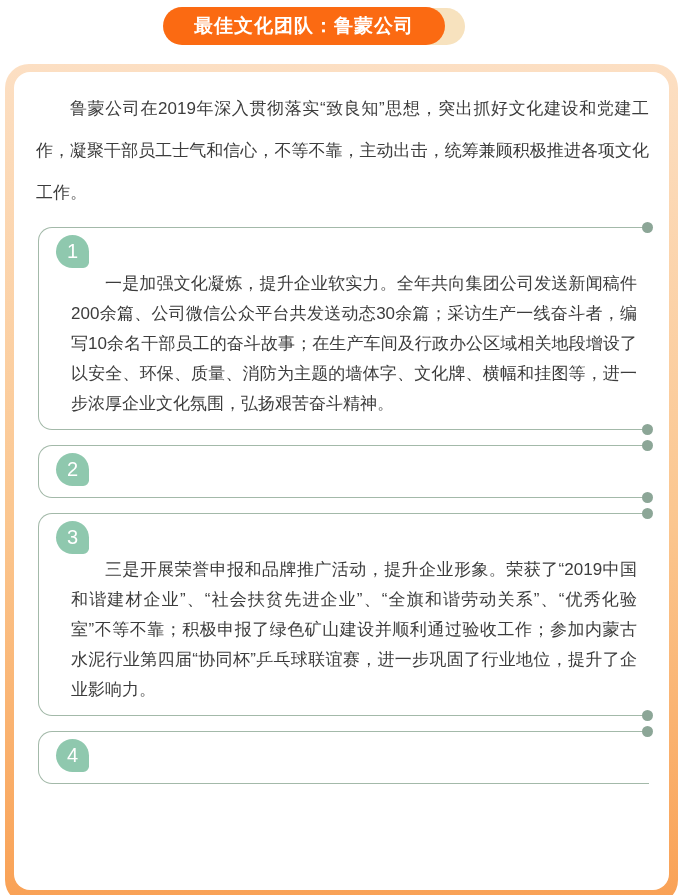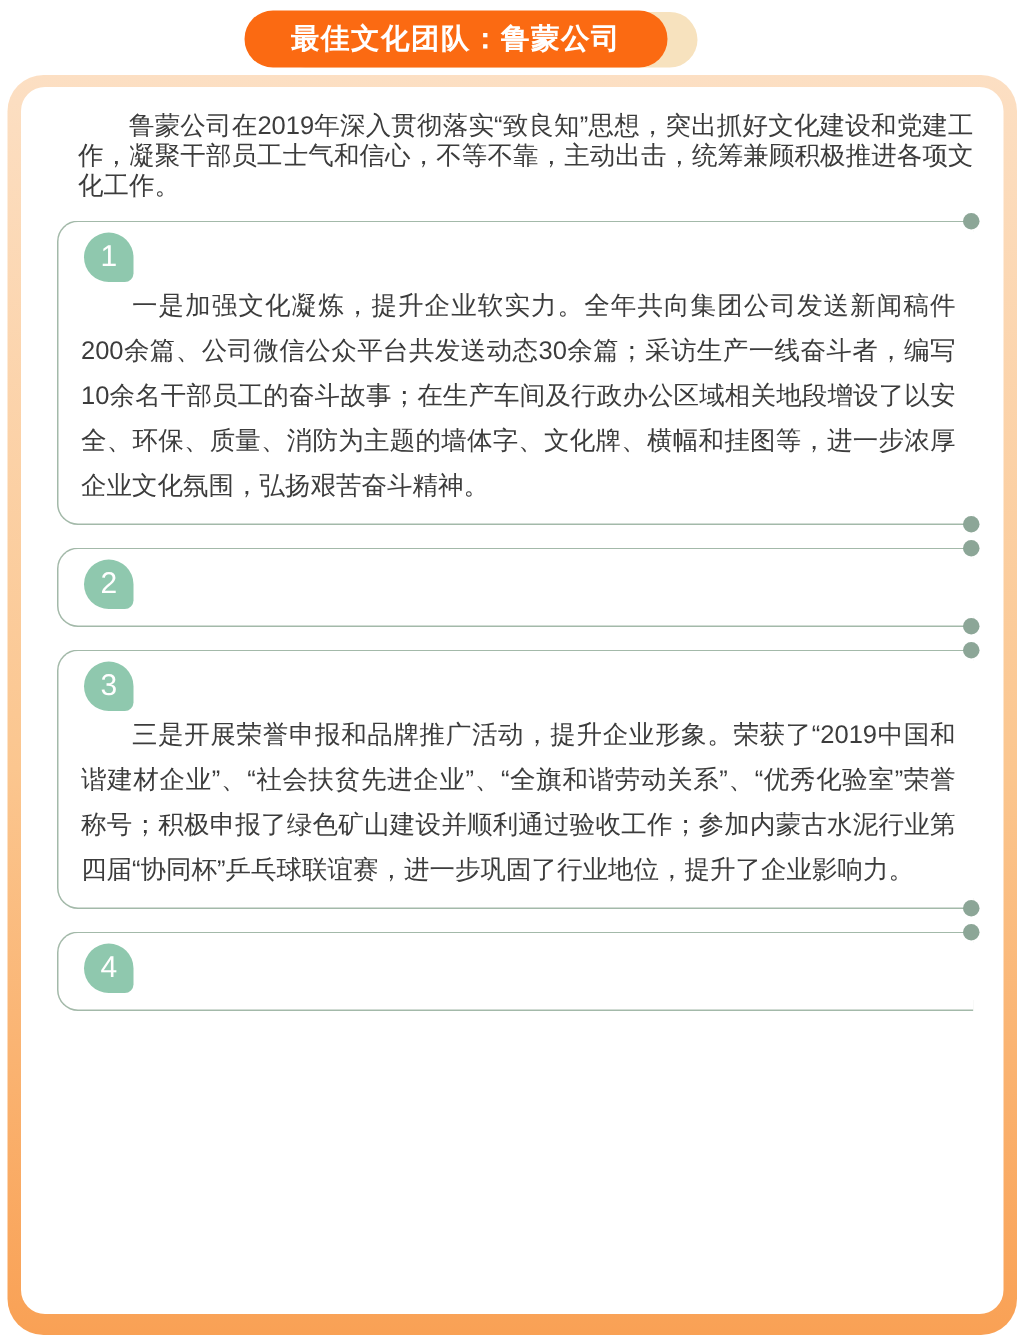--- a/index.html
+++ b/index.html
@@ -9,21 +9,21 @@
     height: 895px;
     background: #ffffff;
     font-family: "Liberation Sans", "DejaVu Sans", sans-serif;
     color: #3c3c3c;
     overflow: hidden;
   }
 
   
   .header {
     position: relative;
-    height: 50px;
+    height: 64px;
   }
   .pill-wrap {
     position: absolute;
     left: 163px;
     top: 7px;
     width: 302px;
     height: 38px;
   }
   .pill-echo {
     position: absolute;
@@ -63,24 +63,24 @@
     background: #ffffff;
     border-radius: 16px;
     height: 100%;
     padding: 10px 20px 0 22px;
     overflow: hidden;
   }
 
   
   .intro {
     font-size: 17px;
-    line-height: 20px;
+    line-height: 42px;
     text-indent: 2em;
     text-align: justify;
-    margin: 6px 0 13px 16px;
+    margin: 6px 0 13px 0;
   }
 
   
   .section {
     position: relative;
     border: 1px solid #a3b9a9;
     border-right: none;
     border-radius: 14px 0 0 14px;
     margin: 0 0 15px 2px;
     padding: 6px 12px 10px 15px;
@@ -103,21 +103,21 @@
     border-radius: 17px 17px 6px 17px;
     color: #ffffff;
     font-size: 20px;
     display: flex;
     align-items: center;
     justify-content: center;
     margin: 1px 0 1px 2px;
   }
 
   .section-text {
-    margin: 1px 0 0 0;
+    margin: 1px 0 0 17px;
     font-size: 17px;
     line-height: 30px;
     text-indent: 2em;
     text-align: justify;
     color: #3c3c3c;
   }
 </style>
 </head>
 <body>
 
@@ -143,21 +143,21 @@
     <div class="section">
       <span class="dot dot-top"></span>
       <span class="dot dot-bottom"></span>
       <div class="badge">2</div>
     </div>
 
     <div class="section">
       <span class="dot dot-top"></span>
       <span class="dot dot-bottom"></span>
       <div class="badge">3</div>
-      <p class="section-text">三是开展荣誉申报和品牌推广活动，提升企业形象。荣获了“2019中国和谐建材企业”、“社会扶贫先进企业”、“全旗和谐劳动关系”、“优秀化验室”荣誉称号；积极申报了绿色矿山建设并顺利通过验收工作；参加内蒙古水泥行业第四届“协同杯”乒乓球联谊赛，进一步巩固了行业地位，提升了企业影响力。</p>
+      <p class="section-text">三是开展荣誉申报和品牌推广活动，提升企业形象。荣获了“2019中国和谐建材企业”、“社会扶贫先进企业”、“全旗和谐劳动关系”、“优秀化验室”不等不靠；积极申报了绿色矿山建设并顺利通过验收工作；参加内蒙古水泥行业第四届“协同杯”乒乓球联谊赛，进一步巩固了行业地位，提升了企业影响力。</p>
     </div>
 
     <div class="section">
       <span class="dot dot-top"></span>
 
       <div class="badge">4</div>
 
     </div>
 
   </div>

